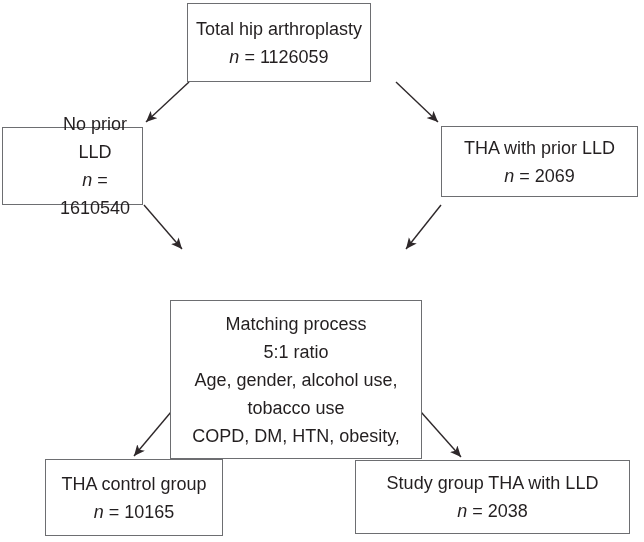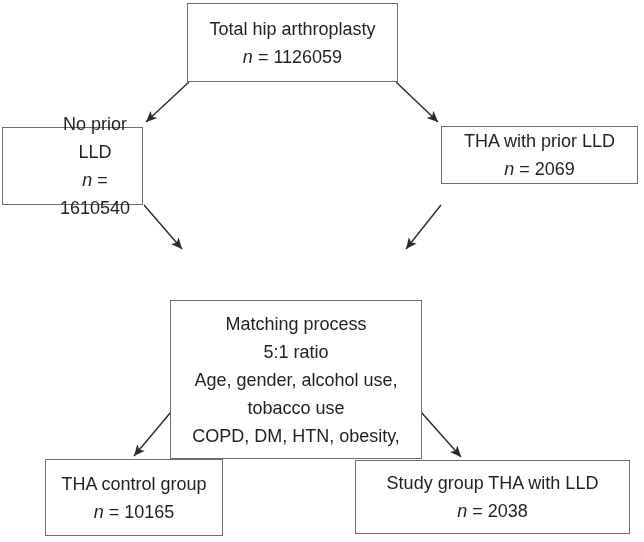--- a/index.html
+++ b/index.html
@@ -25,23 +25,23 @@
     display:flex;
     flex-direction:column;
     justify-content:center;
     align-items:center;
     text-align:center;
     font-size:18px;
     line-height:28px;
     padding:2px 3px;
   }
   .node .nsym{font-style:italic;}
-  #node-total        {left:187px; top:3px;   width:211px; height:79px;}
+  #node-total        {left:187px; top:3px;   width:184px; height:79px;}
   #node-no-prior-lld {left:2px;   top:127px; width:141px; height:78px;padding-left:48px;}
-  #node-tha-prior-lld{left:441px; top:126px; width:197px; height:58px;}
+  #node-tha-prior-lld{left:441px; top:126px; width:197px; height:71px;}
   #node-matching     {left:170px; top:252px; width:252px; height:159px;margin-top:48px;}
   #node-control      {left:45px;  top:459px; width:178px; height:77px;}
   #node-study        {left:355px; top:460px; width:275px; height:74px;}
   svg.arrows{
     position:absolute;left:0;top:0;width:644px;height:542px;
     pointer-events:none;
   }
   svg.arrows line{stroke:var(--arrow);stroke-width:1.4;}
 </style>
 </head>

